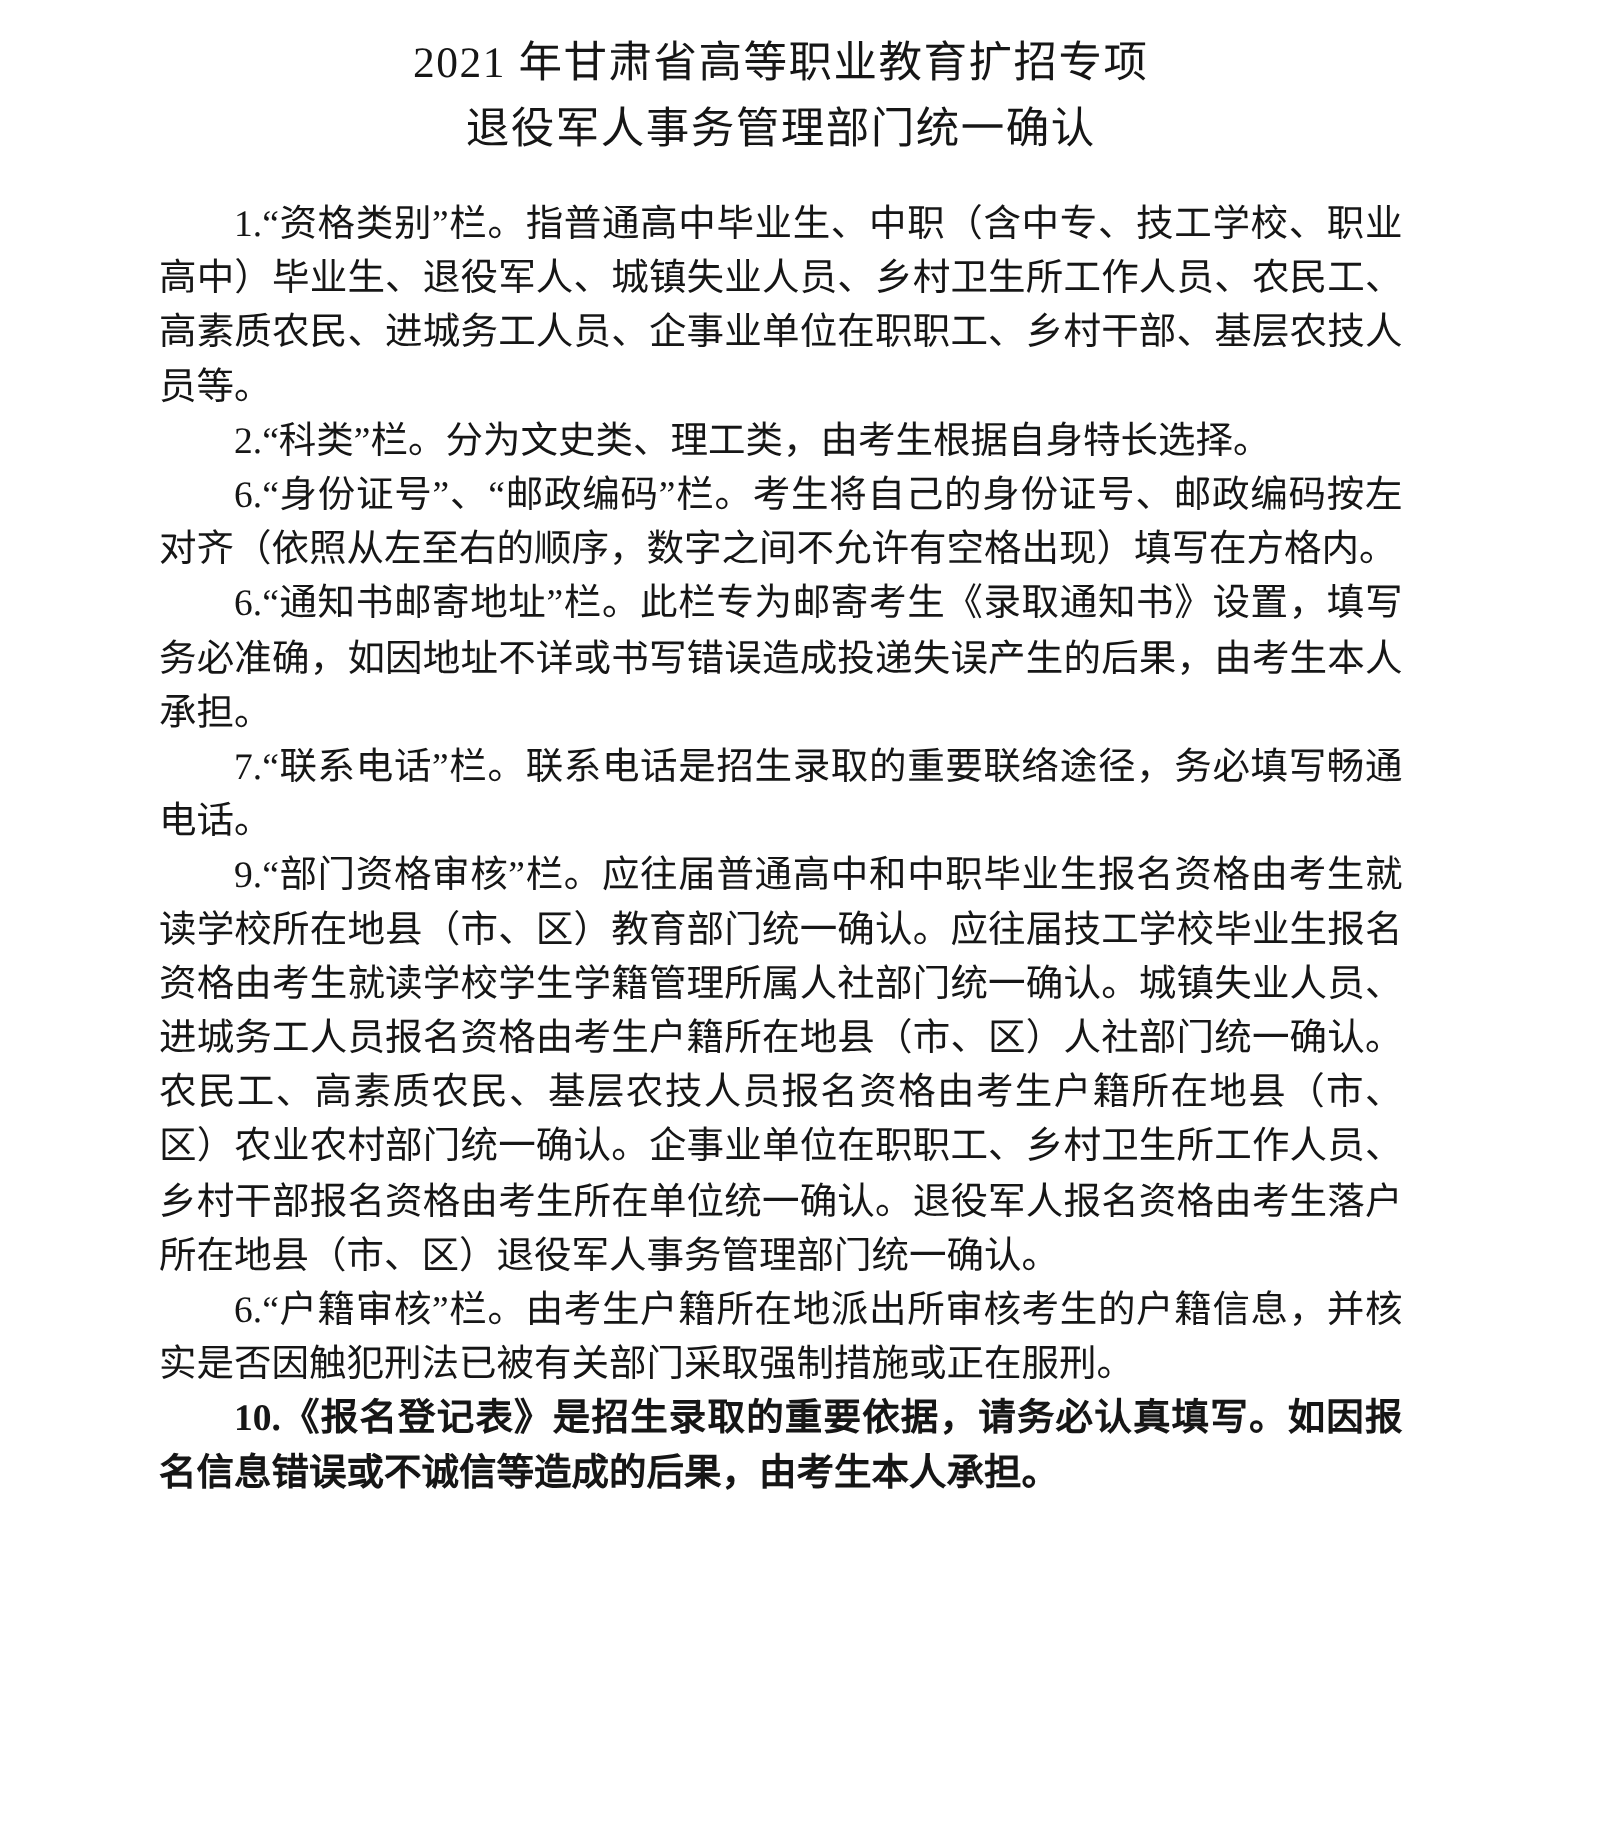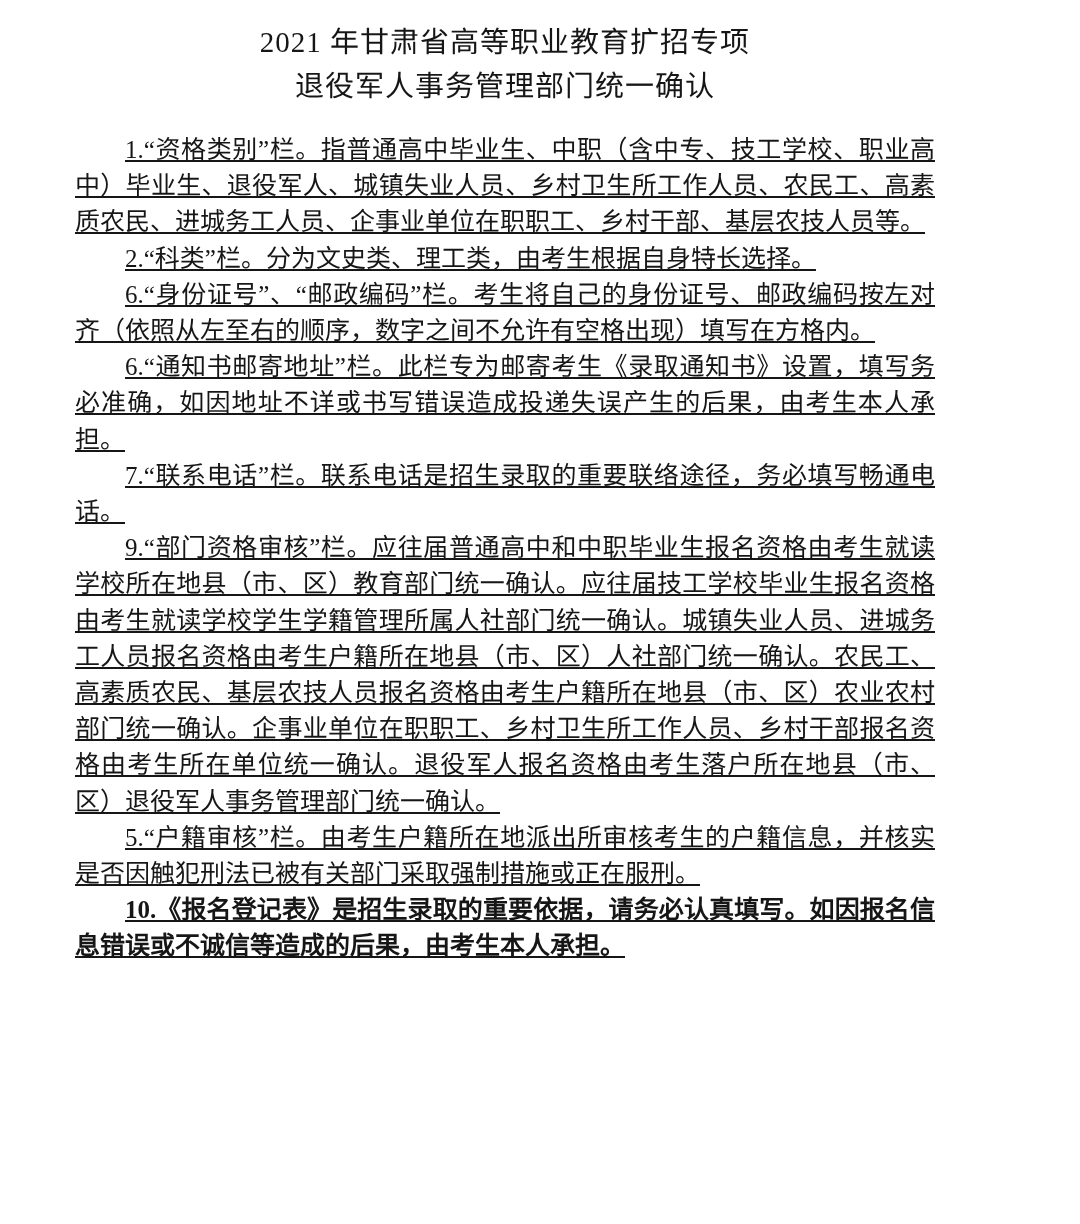--- a/index.html
+++ b/index.html
@@ -11,21 +11,21 @@
     width: 1080px;
     height: 1224px;
     overflow: hidden;
     font-family: "Liberation Serif", "DejaVu Serif", serif;
     color: #161616;
   }
   .page {
     box-sizing: border-box;
     width: 1080px;
     height: 856px;
-    padding: 20px 145px 0 75px;
+    padding: 20px 145px 0 106px;
     background: #ffffff;
   }
   .doc-title {
     margin: 0;
     font-size: 29px;
     font-weight: normal;
     line-height: 44px;
     text-align: center;
     letter-spacing: 1px;
   }
@@ -37,21 +37,20 @@
     font-size: 25px;
     line-height: 36.2px;
     text-align: justify;
     text-justify: inter-ideograph;
   }
   .doc-body p {
     margin: 0;
     padding: 0;
     text-indent: 2em;
     word-break: break-all;
-    text-decoration: underline;
   }
   .doc-body p.emphasis {
     font-weight: bold;
   }
 </style>
 </head>
 <body>
 
 <div class="page">
 
@@ -60,17 +59,17 @@
     <span class="title-line">退役军人事务管理部门统一确认</span>
   </h1>
 
   <div class="doc-body">
     <p>1.“资格类别”栏。指普通高中毕业生、中职（含中专、技工学校、职业高中）毕业生、退役军人、城镇失业人员、乡村卫生所工作人员、农民工、高素质农民、进城务工人员、企事业单位在职职工、乡村干部、基层农技人员等。</p>
     <p>2.“科类”栏。分为文史类、理工类，由考生根据自身特长选择。</p>
     <p>6.“身份证号”、“邮政编码”栏。考生将自己的身份证号、邮政编码按左对齐（依照从左至右的顺序，数字之间不允许有空格出现）填写在方格内。</p>
     <p>6.“通知书邮寄地址”栏。此栏专为邮寄考生《录取通知书》设置，填写务必准确，如因地址不详或书写错误造成投递失误产生的后果，由考生本人承担。</p>
     <p>7.“联系电话”栏。联系电话是招生录取的重要联络途径，务必填写畅通电话。</p>
     <p>9.“部门资格审核”栏。应往届普通高中和中职毕业生报名资格由考生就读学校所在地县（市、区）教育部门统一确认。应往届技工学校毕业生报名资格由考生就读学校学生学籍管理所属人社部门统一确认。城镇失业人员、进城务工人员报名资格由考生户籍所在地县（市、区）人社部门统一确认。农民工、高素质农民、基层农技人员报名资格由考生户籍所在地县（市、区）农业农村部门统一确认。企事业单位在职职工、乡村卫生所工作人员、乡村干部报名资格由考生所在单位统一确认。退役军人报名资格由考生落户所在地县（市、区）退役军人事务管理部门统一确认。</p>
-    <p>5.“户籍审核”栏。由考生户籍所在地派出所审核考生的户籍信息，并核实是否因触犯刑法已被有关部门采取强制措施或正在服刑。</p>
+    <p>6.“户籍审核”栏。由考生户籍所在地派出所审核考生的户籍信息，并核实是否因触犯刑法已被有关部门采取强制措施或正在服刑。</p>
     <p class="emphasis">10.《报名登记表》是招生录取的重要依据，请务必认真填写。如因报名信息错误或不诚信等造成的后果，由考生本人承担。</p>
   </div>
 
 </div>
 
 </body></html>

